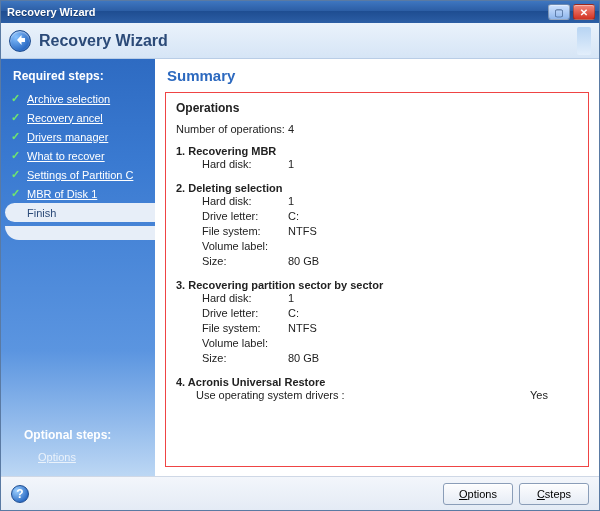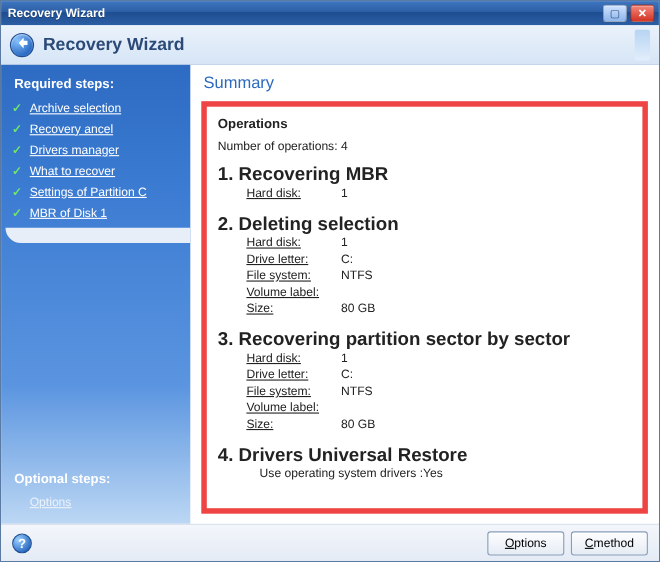--- a/index.html
+++ b/index.html
@@ -55,21 +55,21 @@
     margin-left:auto; width:14px; height:28px;
     background:linear-gradient(to bottom,#b7d4f3,#e2eefb);
     border-radius:2px;
   }
   
   .body {
     display:flex;
     height:calc(100% - 22px - 36px - 34px); 
   }
   .sidebar {
-    width:172px;
+    width:154px;
     background: linear-gradient(to bottom, #2e6bc2 0%, #3a7ad1 25%, #5b95e0 70%, #bcd7f4 100%);
     color:#fff;
     padding:6px 0 8px 0;
     position:relative;
   }
   .side-heading {
     padding:4px 10px 6px 12px;
     font-weight:bold; font-size:12px;
     color:#fff;
   }
@@ -92,49 +92,49 @@
     padding-left:6px;
   }
   .step.current .label { color:#2b4a78; text-decoration:none; cursor:default;}
   .step.current .tick { visibility:hidden; }
   .spacer-cut {
     margin:4px 0 0 4px;
     height:14px;
     background:#e7eef8;
     border-bottom-left-radius:14px;
   }
-  .optional-block { position:absolute; bottom:10px; left:0; right:0; }
+  .optional-block { position:absolute; bottom:10px; left:11px; right:0; }
   .opt-step .label { color:#eaf2fb; text-decoration:underline; cursor:pointer; margin-left:16px;}
   .opt-step { padding:3px 10px; }
   
   .content {
     flex:1;
     background:#fff;
     padding:8px 10px 6px 10px;
     overflow:hidden;
   }
   .content h2 {
-    margin:0 0 8px 2px; font-size:15px; font-weight:normal; color:#2c69bf;
+    margin:0 0 8px 2px; font-size:15px; font-weight:bold; color:#2c69bf;
   }
   .ops-box {
-    border:5px solid #ef4444;
+    border:1px solid #ef4444;
     height:calc(100% - 28px);
     padding:8px 10px;
     overflow:auto;
     font-size:11px;
     color:#222;
   }
   .ops-box .ops-title { font-weight:bold; font-size:12px; margin-bottom:8px; display:block;}
   .ops-box .count { margin-bottom:10px; display:block;}
   .op { margin-bottom:10px; }
-  .op .op-head { font-weight:bold; font-size:17px; }
+  .op .op-head { font-weight:bold; font-size:11px; }
   .op .kv { display:flex; margin-left:26px; line-height:15px;}
-  .op .kv .k { width:86px;text-decoration:underline; }
+  .op .kv .k { width:86px; }
   .op .kv .v { flex:1; }
-  .op .kv.wide { justify-content:flex-start; margin-left:38px; padding-right:30px;}
+  .op .kv.wide { justify-content:space-between; margin-left:20px; padding-right:30px;}
   
   .footer {
     height:34px;
     border-top:1px solid #cfd8e6;
     background:linear-gradient(to bottom,#f3f6fb,#e4ebf5);
     display:flex; align-items:center;
     padding:0 10px;
   }
   .help {
     width:18px;height:18px;border-radius:50%;
@@ -203,20 +203,24 @@
       <span class="label">What to recover</span>
     </div>
     <div class="step">
       <span class="tick">✓</span>
       <span class="label">Settings of Partition C</span>
     </div>
     <div class="step">
       <span class="tick">✓</span>
       <span class="label">MBR of Disk 1</span>
     </div>
+    <div class="step current">
+      <span class="tick">✓</span>
+      <span class="label">Finish</span>
+    </div>
     <div class="spacer-cut"></div>
 
     <div class="optional-block">
       <div class="side-heading">Optional steps:</div>
       <div class="opt-step">
         <span class="label">Options</span>
       </div>
     </div>
   </div>
 
@@ -291,37 +295,37 @@
           </div>
         <div class="kv">
             <span class="k">Size:</span>
             <span class="v">80 GB</span>
           </div>
       </div>
 
       <div class="op">
         <div class="op-head">
           <span>4.</span>
-          <span>Drivers Universal Restore</span>
+          <span>Acronis Universal Restore</span>
         </div>
         <div class="kv wide">
           <span>Use operating system drivers :</span>
           <span>Yes</span>
         </div>
       </div>
 
     </div>
   </div>
 </div>
 
 <div class="footer">
   <div class="help">
     <span>?</span>
   </div>
   <div class="btns">
     <button class="btn">
       <span class="ul">O</span><span>ptions</span>
     </button>
     <button class="btn">
-      <span class="ul">C</span><span>method</span>
+      <span class="ul">C</span><span>steps</span>
     </button>
   </div>
 </div>
 
 </body></html>

